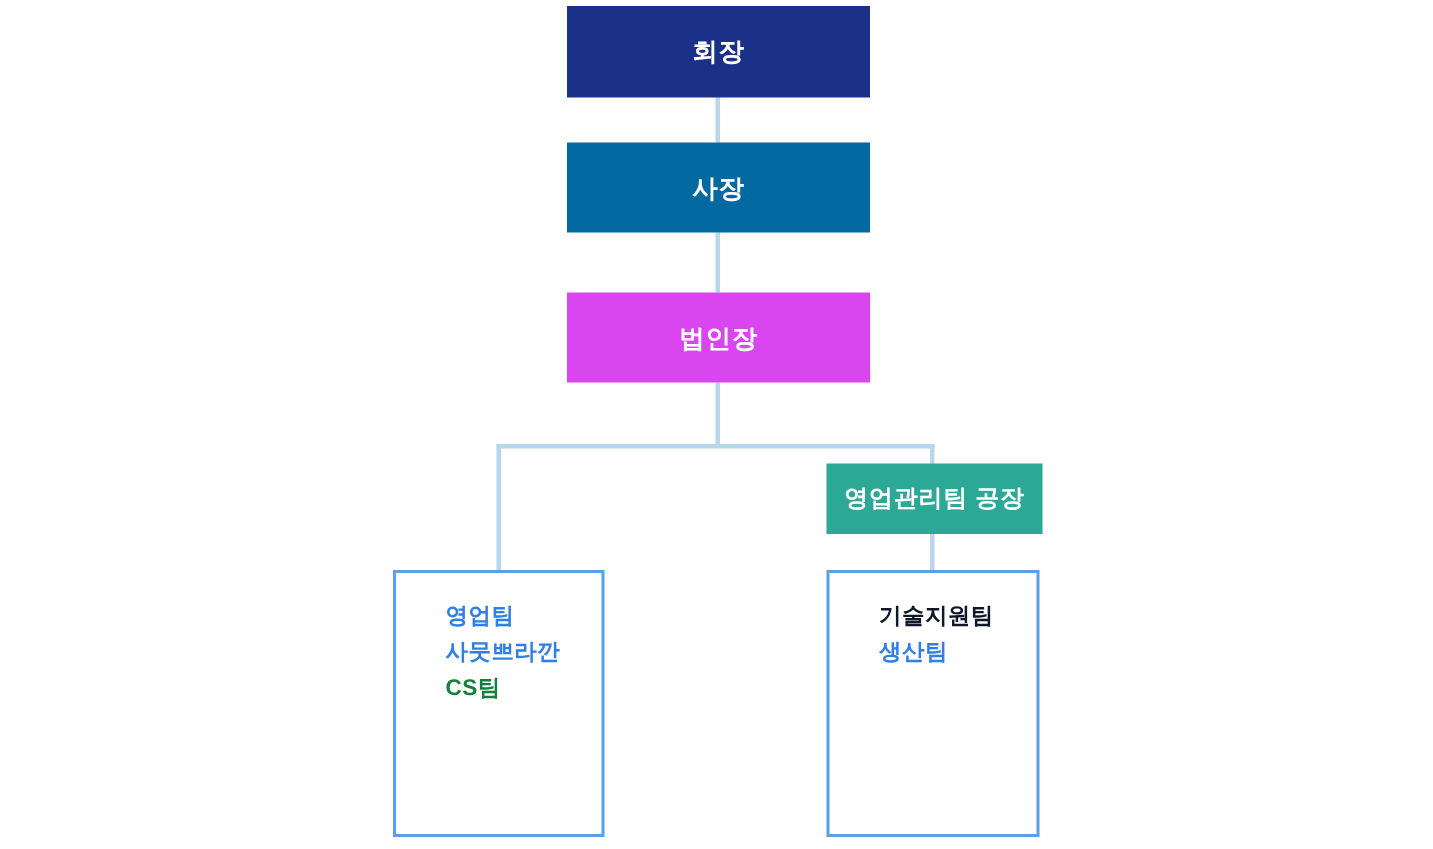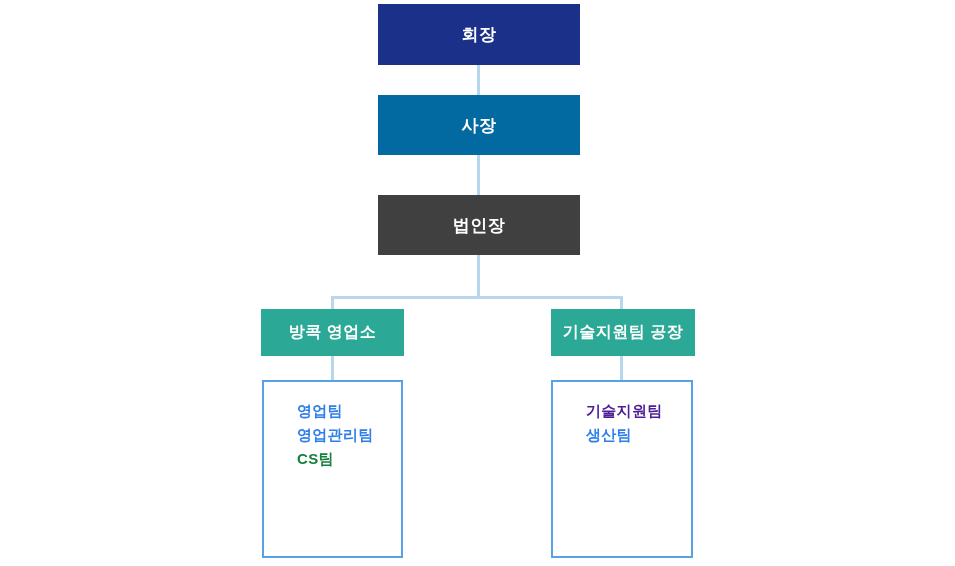--- a/index.html
+++ b/index.html
@@ -68,34 +68,31 @@
   <div class="conn h" style="left: 331px; top: 296px; width: 292px; background-color: rgb(184, 214, 236);"></div>
   <div class="conn v" style="left: 331px; top: 296px; height: 85px; background-color: rgb(184, 214, 236);"></div>
   <div class="conn v" style="left: 620px; top: 296px; height: 85px; background-color: rgb(184, 214, 236);"></div>
 
   <div class="levelbox" style="top: 4px; background-color: rgb(27, 48, 137);">
     <span>회장</span>
   </div>
   <div class="levelbox" style="top: 95px; height: 60px; background-color: #0369a1;">
     <span>사장</span>
   </div>
-  <div class="levelbox" style="top: 195px; height: 60px; background-color: #404040;">
+  <div class="levelbox" style="top: 195px; height: 60px; background-color: #d946ef;">
     <span>법인장</span>
   </div>
 
-  <div class="branchbox" style="left: 261px; width: 143px; background-color: rgb(43, 168, 150);">
-    <span>방콕 영업소</span>
-  </div>
   <div class="branchbox" style="left: 551px; width: 144px; background-color: rgb(43, 168, 150);">
-    <span>기술지원팀 공장</span>
+    <span>영업관리팀 공장</span>
   </div>
 
   <div class="teambox" style="left: 262px; width: 141px; border-color: rgb(88, 160, 232);">
     <span class="team-item" style="color: rgb(47, 127, 232);">영업팀</span>
-    <span class="team-item" style="color: rgb(47, 127, 232);">영업관리팀</span>
+    <span class="team-item" style="color: rgb(47, 127, 232);">사뭇쁘라깐</span>
     <span class="team-item" style="color: #15803d;">CS팀</span>
   </div>
   <div class="teambox" style="left: 551px; width: 142px; border-color: rgb(88, 160, 232);">
-    <span class="team-item" style="color: #4c1d95;">기술지원팀</span>
+    <span class="team-item" style="color: #0f172a;">기술지원팀</span>
     <span class="team-item" style="color: rgb(47, 127, 232);">생산팀</span>
   </div>
 
 </div>
 
 </body></html>

